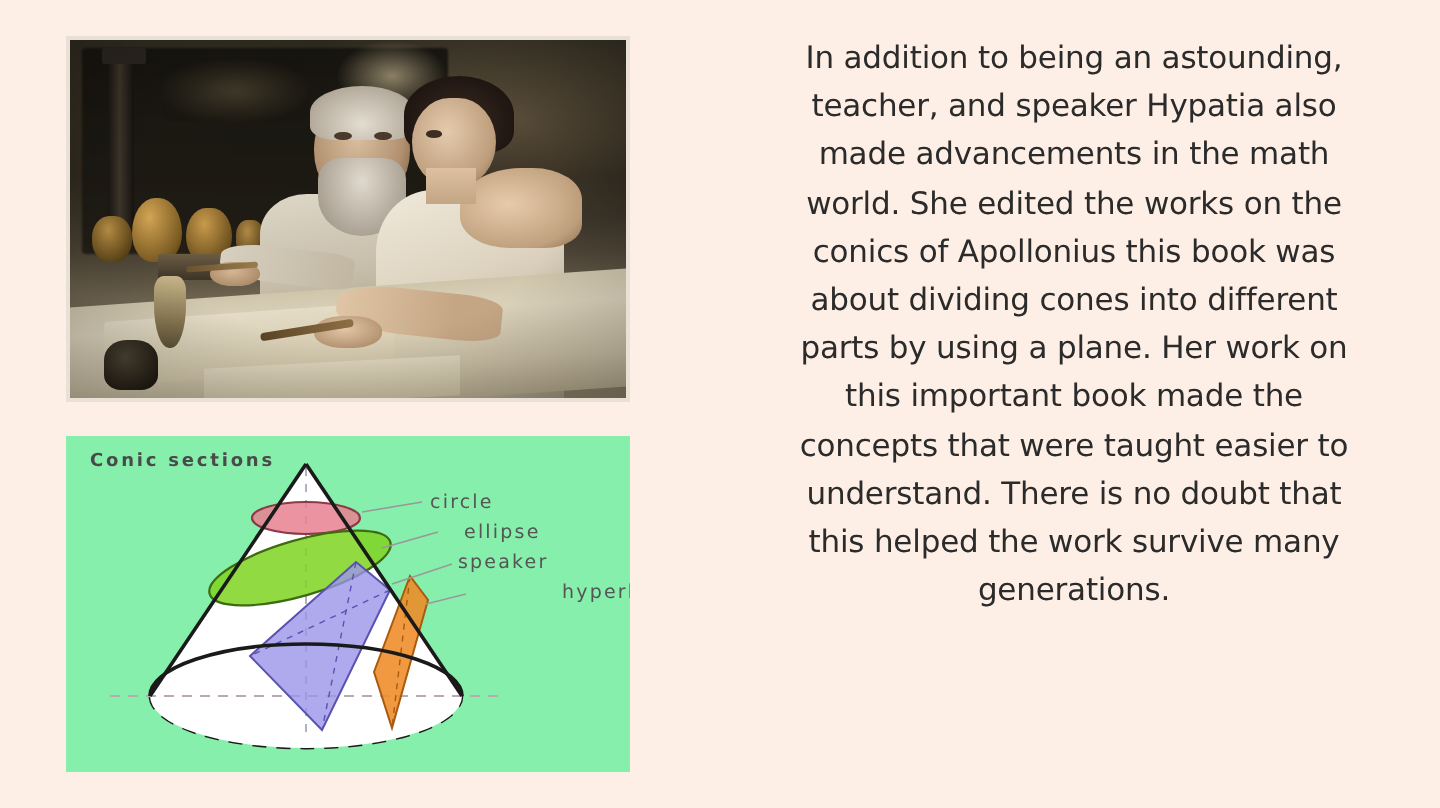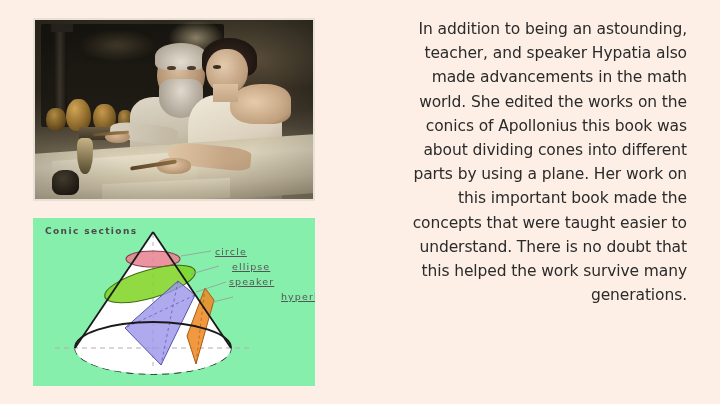--- a/index.html
+++ b/index.html
@@ -271,40 +271,39 @@
     white-space: nowrap;
   }
   .conic-svg { position: absolute; left: 0; top: 0; }
   .conic-label {
     position: absolute;
     font-family: "DejaVu Sans", sans-serif;
     font-size: 9.5px;
     letter-spacing: 1.1px;
     color: #555555;
     white-space: nowrap;
-    text-decoration: underline;
   }
   .lbl-circle    { left: 182px; top: 28px; }
   .lbl-ellipse   { left: 189px; top: 43px; margin-left: 10px; }
   .lbl-parabola  { left: 196px; top: 58px; }
   .lbl-hyperbola { left: 203px; top: 73px; margin-left: 45px; }
 
   
   .body-text {
     position: absolute;
     left: 387px;
     top: 17px;
     width: 300px;
     font-family: "DejaVu Sans", sans-serif;
     font-size: 15.5px;
     line-height: 24.2px;
     color: #2b2b2b;
     letter-spacing: -0.1px;
     word-spacing: 0px;
-    text-align: right;
+    text-align: center;
   }
 </style>
 </head>
 <body>
 
 <div class="slide">
 
   <div class="photo-frame">
     <div class="photo">
       <div class="ph-bg"></div>

